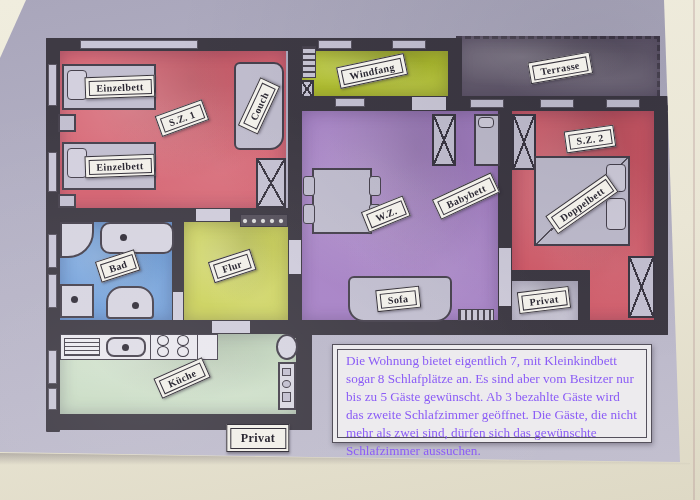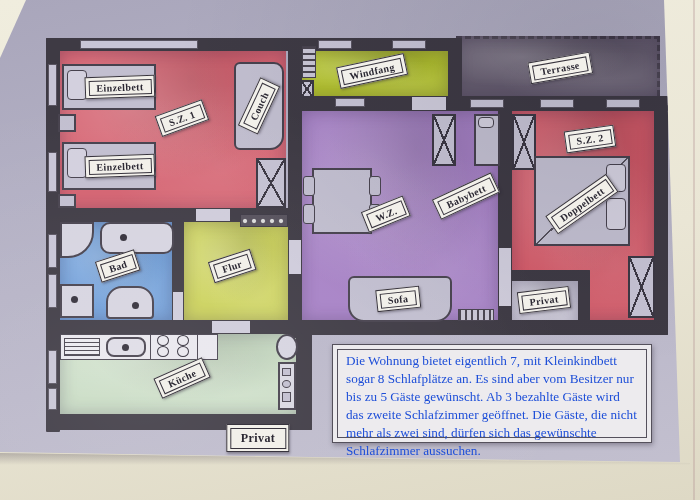--- a/index.html
+++ b/index.html
@@ -58,21 +58,21 @@
     background:#f2f0ea;border:1px solid #38343e;padding:2.5px;
     box-shadow:1px 1.5px 2.5px rgba(40,35,50,.4);z-index:5;}
   .plq>span{display:block;border:1px solid #38343e;padding:1px 7px;
     font-weight:bold;font-size:10px;color:#2b2833;letter-spacing:.4px;white-space:nowrap;
     font-family:"Liberation Serif",serif;}
   .plq.big>span{font-size:12px;padding:2px 10px;}
   
   .note{position:absolute;left:332px;top:344px;width:320px;height:99px;background:#edebee;
     border:1px solid #55515c;padding:4px;box-sizing:border-box;box-shadow:1px 2px 5px rgba(50,45,60,.4);z-index:6;}
   .note-in{border:1px solid #55515c;height:100%;box-sizing:border-box;padding:2px 8px;
-    font-size:13.2px;line-height:1.36;color:#1d4ed8;font-family:"Liberation Serif",serif;}
+    font-size:13.2px;line-height:1.36;color:#8b5cf6;font-family:"Liberation Serif",serif;}
 </style>
 </head>
 <body>
 
 <div class="stage">
   <div class="edge-line"></div>
   <div class="shadow-under"></div>
 
   <div class="paper">
 

